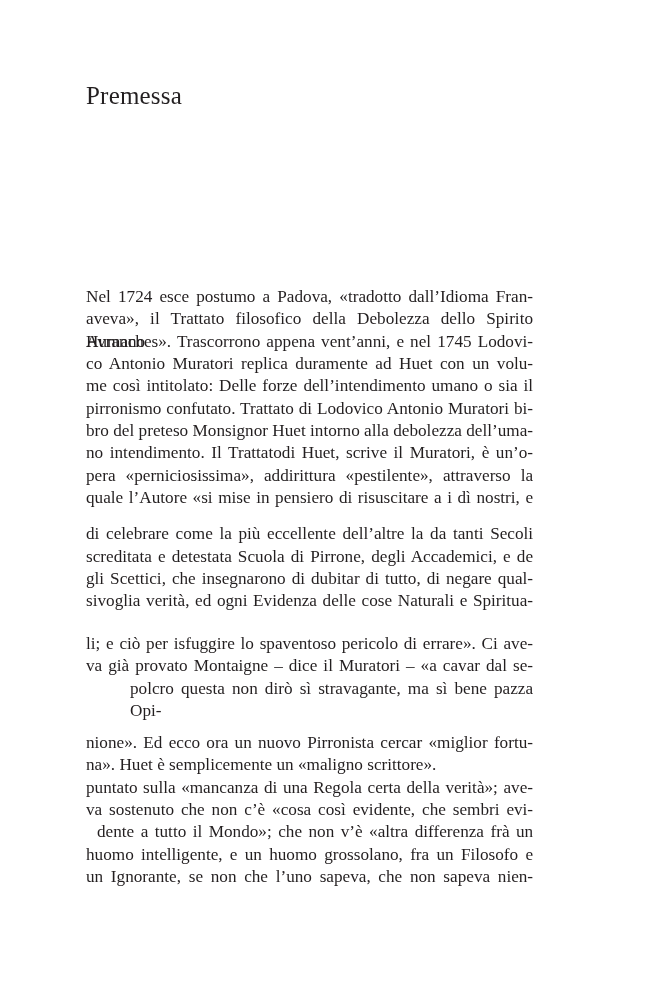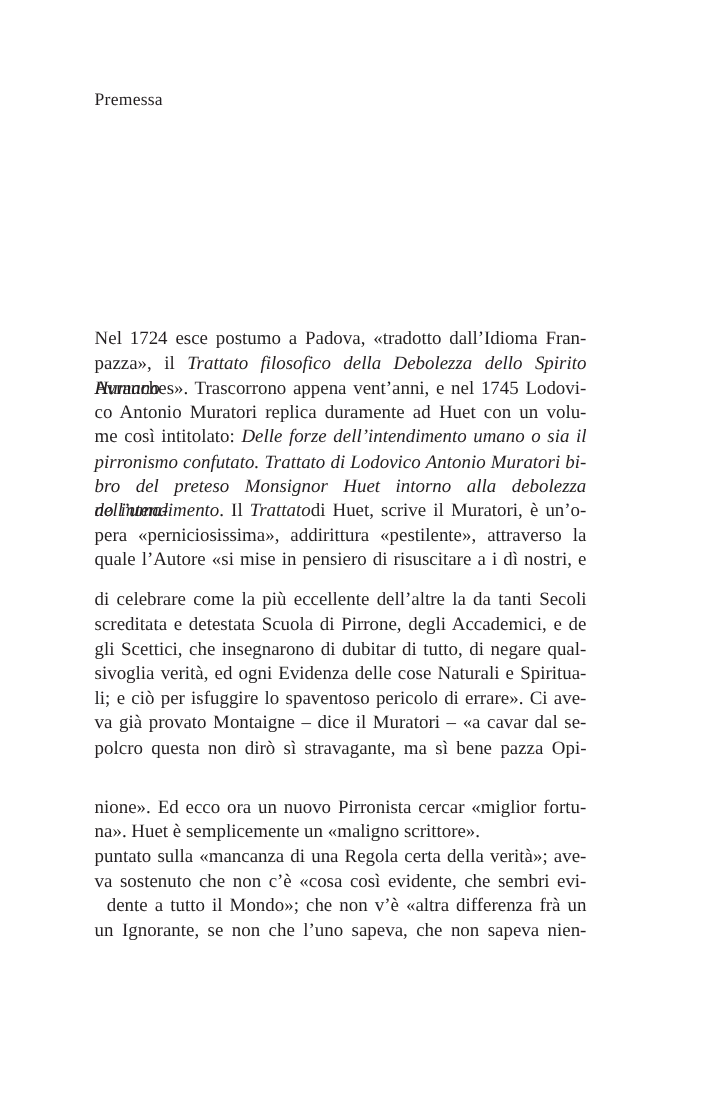--- a/index.html
+++ b/index.html
@@ -12,76 +12,77 @@
       height: 1008px;
       position: relative;
       overflow: hidden;
       font-family: "Liberation Serif", "DejaVu Serif", serif;
       color: #231f20;
     }
     .page-title {
       position: absolute;
       left: 86px;
       top: 82px;
-      font-size: 16px;
+      font-size: 25px;
       font-weight: normal;
       letter-spacing: 0.2px;
       margin: 0;
     }
     .body-text {
       position: absolute;
       left: 86px;
-      top: 297px;
+      top: 286px;
       width: 447px;
       font-size: 17.2px;
       line-height: 22.35px;
     }
     .line {
       display: block;
       text-align: justify;
       text-align-last: justify;
       white-space: nowrap;
       overflow: visible;
       height: 22.35px;
     }
     .line.last {
       text-align-last: left;
     }
     .line.indent {
       padding-left: 22px;
     }
-    .seg-i { font-style: italic; }
+    .seg-i { }
     .line span { white-space: pre; }
   </style>
 </head>
 <body>
 
 <h1 class="page-title">Premessa</h1>
 
 <div class="body-text" id="body-text">
     <div>
       <div class="line" style="white-space: normal;"><span class="">Nel</span> <span class="">1724</span> <span class="">esce</span> <span class="">postumo</span> <span class="">a</span> <span class="">Padova,</span> <span class="">«tradotto</span> <span class="">dall’Idioma</span> <span class="">Fran-</span></div>
-      <div class="line" style="white-space: normal;"><span class="">pazza»,</span> <span class="">il</span>  <span class="seg-i">Trattato</span> <span class="seg-i">filosofico</span> <span class="seg-i">della</span> <span class="seg-i">Debolezza</span> <span class="seg-i">dello</span> <span class="seg-i">Spirito</span> <span class="seg-i">Humano</span></div>
+      <div class="line" style="white-space: normal;"><span class="">aveva»,</span> <span class="">il</span>  <span class="seg-i">Trattato</span> <span class="seg-i">filosofico</span> <span class="seg-i">della</span> <span class="seg-i">Debolezza</span> <span class="seg-i">dello</span> <span class="seg-i">Spirito</span> <span class="seg-i">Humano</span></div>
       <div class="line" style="white-space: normal;"><span class="">Avranches».</span> <span class="">Trascorrono</span> <span class="">appena</span> <span class="">vent’anni,</span> <span class="">e</span> <span class="">nel</span> <span class="">1745</span> <span class="">Lodovi-</span></div>
       <div class="line" style="white-space: normal;"><span class="">co</span> <span class="">Antonio</span> <span class="">Muratori</span> <span class="">replica</span> <span class="">duramente</span> <span class="">ad</span> <span class="">Huet</span> <span class="">con</span> <span class="">un</span> <span class="">volu-</span></div>
       <div class="line" style="white-space: normal;"><span class="">me</span> <span class="">così</span> <span class="">intitolato:</span>  <span class="seg-i">Delle</span> <span class="seg-i">forze</span> <span class="seg-i">dell’intendimento</span> <span class="seg-i">umano</span> <span class="seg-i">o</span> <span class="seg-i">sia</span> <span class="seg-i">il</span></div>
       <div class="line" style="white-space: normal;"><span class="seg-i">pirronismo</span> <span class="seg-i">confutato.</span> <span class="seg-i">Trattato</span> <span class="seg-i">di</span> <span class="seg-i">Lodovico</span> <span class="seg-i">Antonio</span> <span class="seg-i">Muratori</span> <span class="seg-i">bi-</span></div>
       <div class="line" style="white-space: normal;"><span class="seg-i">bro</span> <span class="seg-i">del</span> <span class="seg-i">preteso</span> <span class="seg-i">Monsignor</span> <span class="seg-i">Huet</span> <span class="seg-i">intorno</span> <span class="seg-i">alla</span> <span class="seg-i">debolezza</span> <span class="seg-i">dell’uma-</span></div>
       <div class="line" style="white-space: normal;"><span class="seg-i">no</span> <span class="seg-i">intendimento</span><span class="">.</span> <span class="">Il</span>  <span class="seg-i">Trattato</span><span class="">di</span> <span class="">Huet,</span> <span class="">scrive</span> <span class="">il</span> <span class="">Muratori,</span> <span class="">è</span> <span class="">un’o-</span></div>
       <div class="line" style="white-space: normal;"><span class="">pera</span> <span class="">«perniciosissima»,</span> <span class="">addirittura</span> <span class="">«pestilente»,</span> <span class="">attraverso</span> <span class="">la</span></div>
       <div class="line" style="white-space: normal;"><span class="">quale</span> <span class="">l’Autore</span> <span class="">«si</span> <span class="">mise</span> <span class="">in</span> <span class="">pensiero</span> <span class="">di</span> <span class="">risuscitare</span> <span class="">a</span> <span class="">i</span> <span class="">dì</span> <span class="">nostri,</span> <span class="">e</span></div>
       <div class="line" style="white-space: normal; margin-top: 14px;"><span class="">di</span> <span class="">celebrare</span> <span class="">come</span> <span class="">la</span> <span class="">più</span> <span class="">eccellente</span> <span class="">dell’altre</span> <span class="">la</span> <span class="">da</span> <span class="">tanti</span> <span class="">Secoli</span></div>
       <div class="line" style="white-space: normal;"><span class="">screditata</span> <span class="">e</span> <span class="">detestata</span> <span class="">Scuola</span> <span class="">di</span> <span class="">Pirrone,</span> <span class="">degli</span> <span class="">Accademici,</span> <span class="">e</span> <span class="">de</span></div>
       <div class="line" style="white-space: normal;"><span class="">gli</span> <span class="">Scettici,</span> <span class="">che</span> <span class="">insegnarono</span> <span class="">di</span> <span class="">dubitar</span> <span class="">di</span> <span class="">tutto,</span> <span class="">di</span> <span class="">negare</span> <span class="">qual-</span></div>
       <div class="line" style="white-space: normal;"><span class="">sivoglia</span> <span class="">verità,</span> <span class="">ed</span> <span class="">ogni</span> <span class="">Evidenza</span> <span class="">delle</span> <span class="">cose</span> <span class="">Naturali</span> <span class="">e</span> <span class="">Spiritua-</span></div>
-      <div class="line" style="white-space: normal;"><span class="">li;</span> <span class="">e</span> <span class="">ciò</span> <span class="">per</span> <span class="">isfuggire</span> <span class="">lo</span> <span class="">spaventoso</span> <span class="">pericolo</span> <span class="">di</span> <span class="">errare».</span> <span class="">Ci</span> <span class="">ave-</span></div>
+      <div class="line" style="white-space: normal; margin-top: 20px;"><span class="">li;</span> <span class="">e</span> <span class="">ciò</span> <span class="">per</span> <span class="">isfuggire</span> <span class="">lo</span> <span class="">spaventoso</span> <span class="">pericolo</span> <span class="">di</span> <span class="">errare».</span> <span class="">Ci</span> <span class="">ave-</span></div>
       <div class="line" style="white-space: normal;"><span class="">va</span> <span class="">già</span> <span class="">provato</span> <span class="">Montaigne</span> <span class="">–</span> <span class="">dice</span> <span class="">il</span> <span class="">Muratori</span> <span class="">–</span> <span class="">«a</span> <span class="">cavar</span> <span class="">dal</span> <span class="">se-</span></div>
-      <div class="line" style="white-space: normal;"><span class="">polcro</span> <span class="">questa</span> <span class="">non</span> <span class="">dirò</span> <span class="">sì</span> <span class="">stravagante,</span> <span class="">ma</span> <span class="">sì</span> <span class="">bene</span> <span class="">pazza</span> <span class="">Opi-</span></div>
+      <div class="line" style="white-space: normal; margin-left: 44px;"><span class="">polcro</span> <span class="">questa</span> <span class="">non</span> <span class="">dirò</span> <span class="">sì</span> <span class="">stravagante,</span> <span class="">ma</span> <span class="">sì</span> <span class="">bene</span> <span class="">pazza</span> <span class="">Opi-</span></div>
       <div class="line" style="white-space: normal; margin-top: 32px;"><span class="">nione».</span> <span class="">Ed</span> <span class="">ecco</span> <span class="">ora</span> <span class="">un</span> <span class="">nuovo</span> <span class="">Pirronista</span> <span class="">cercar</span> <span class="">«miglior</span> <span class="">fortu-</span></div>
       <div class="line last"><span class="">na».</span> <span class="">Huet</span> <span class="">è</span> <span class="">semplicemente</span> <span class="">un</span> <span class="">«maligno</span> <span class="">scrittore».</span></div>
     </div>
     <div>
       <div class="line" style="white-space: normal;"><span class="">puntato</span> <span class="">sulla</span> <span class="">«mancanza</span> <span class="">di</span> <span class="">una</span> <span class="">Regola</span> <span class="">certa</span> <span class="">della</span> <span class="">verità»;</span> <span class="">ave-</span></div>
       <div class="line" style="white-space: normal;"><span class="">va</span> <span class="">sostenuto</span> <span class="">che</span> <span class="">non</span> <span class="">c’è</span> <span class="">«cosa</span> <span class="">così</span> <span class="">evidente,</span> <span class="">che</span> <span class="">sembri</span> <span class="">evi-</span></div>
       <div class="line" style="white-space: normal; margin-left: 11px;"><span class="">dente</span> <span class="">a</span> <span class="">tutto</span> <span class="">il</span> <span class="">Mondo»;</span> <span class="">che</span> <span class="">non</span> <span class="">v’è</span> <span class="">«altra</span> <span class="">differenza</span> <span class="">frà</span> <span class="">un</span></div>
+      <div class="line" style="white-space: normal;"><span class="">huomo</span> <span class="">intelligente,</span> <span class="">e</span> <span class="">un</span> <span class="">huomo</span> <span class="">grossolano,</span> <span class="">fra</span> <span class="">un</span> <span class="">Filosofo</span> <span class="">e</span></div>
       <div class="line" style="white-space: normal;"><span class="">un</span> <span class="">Ignorante,</span> <span class="">se</span> <span class="">non</span> <span class="">che</span> <span class="">l’uno</span> <span class="">sapeva,</span> <span class="">che</span> <span class="">non</span> <span class="">sapeva</span> <span class="">nien-</span></div>
     </div>
   </div>
 
 </body></html>

